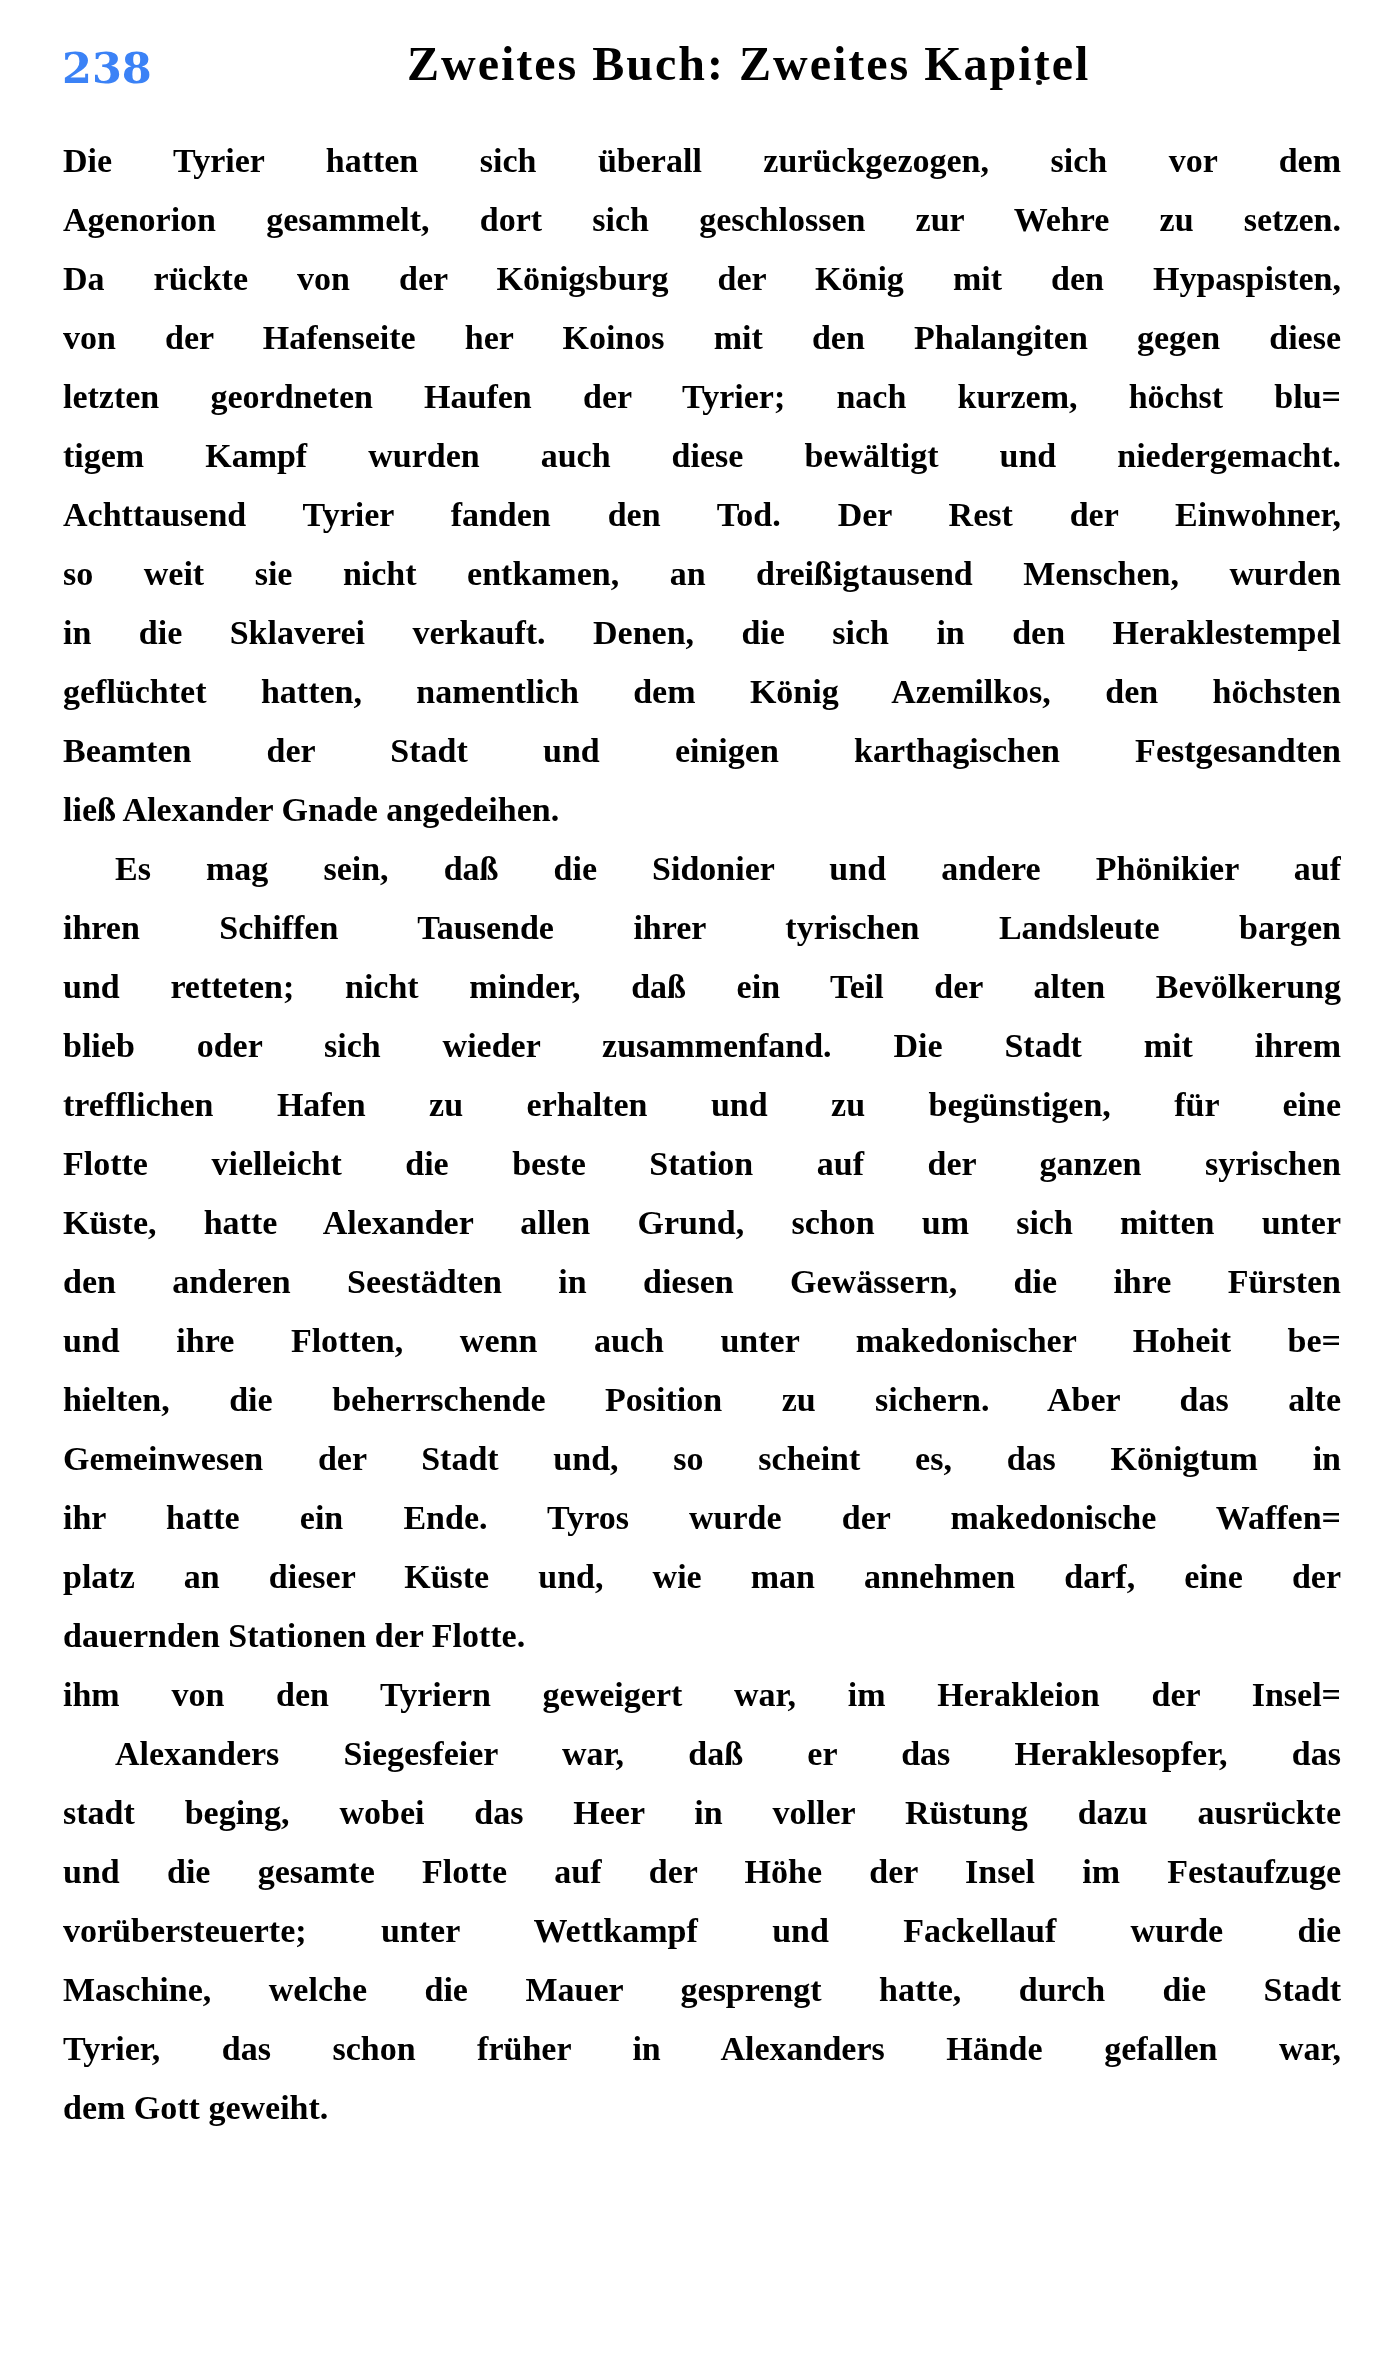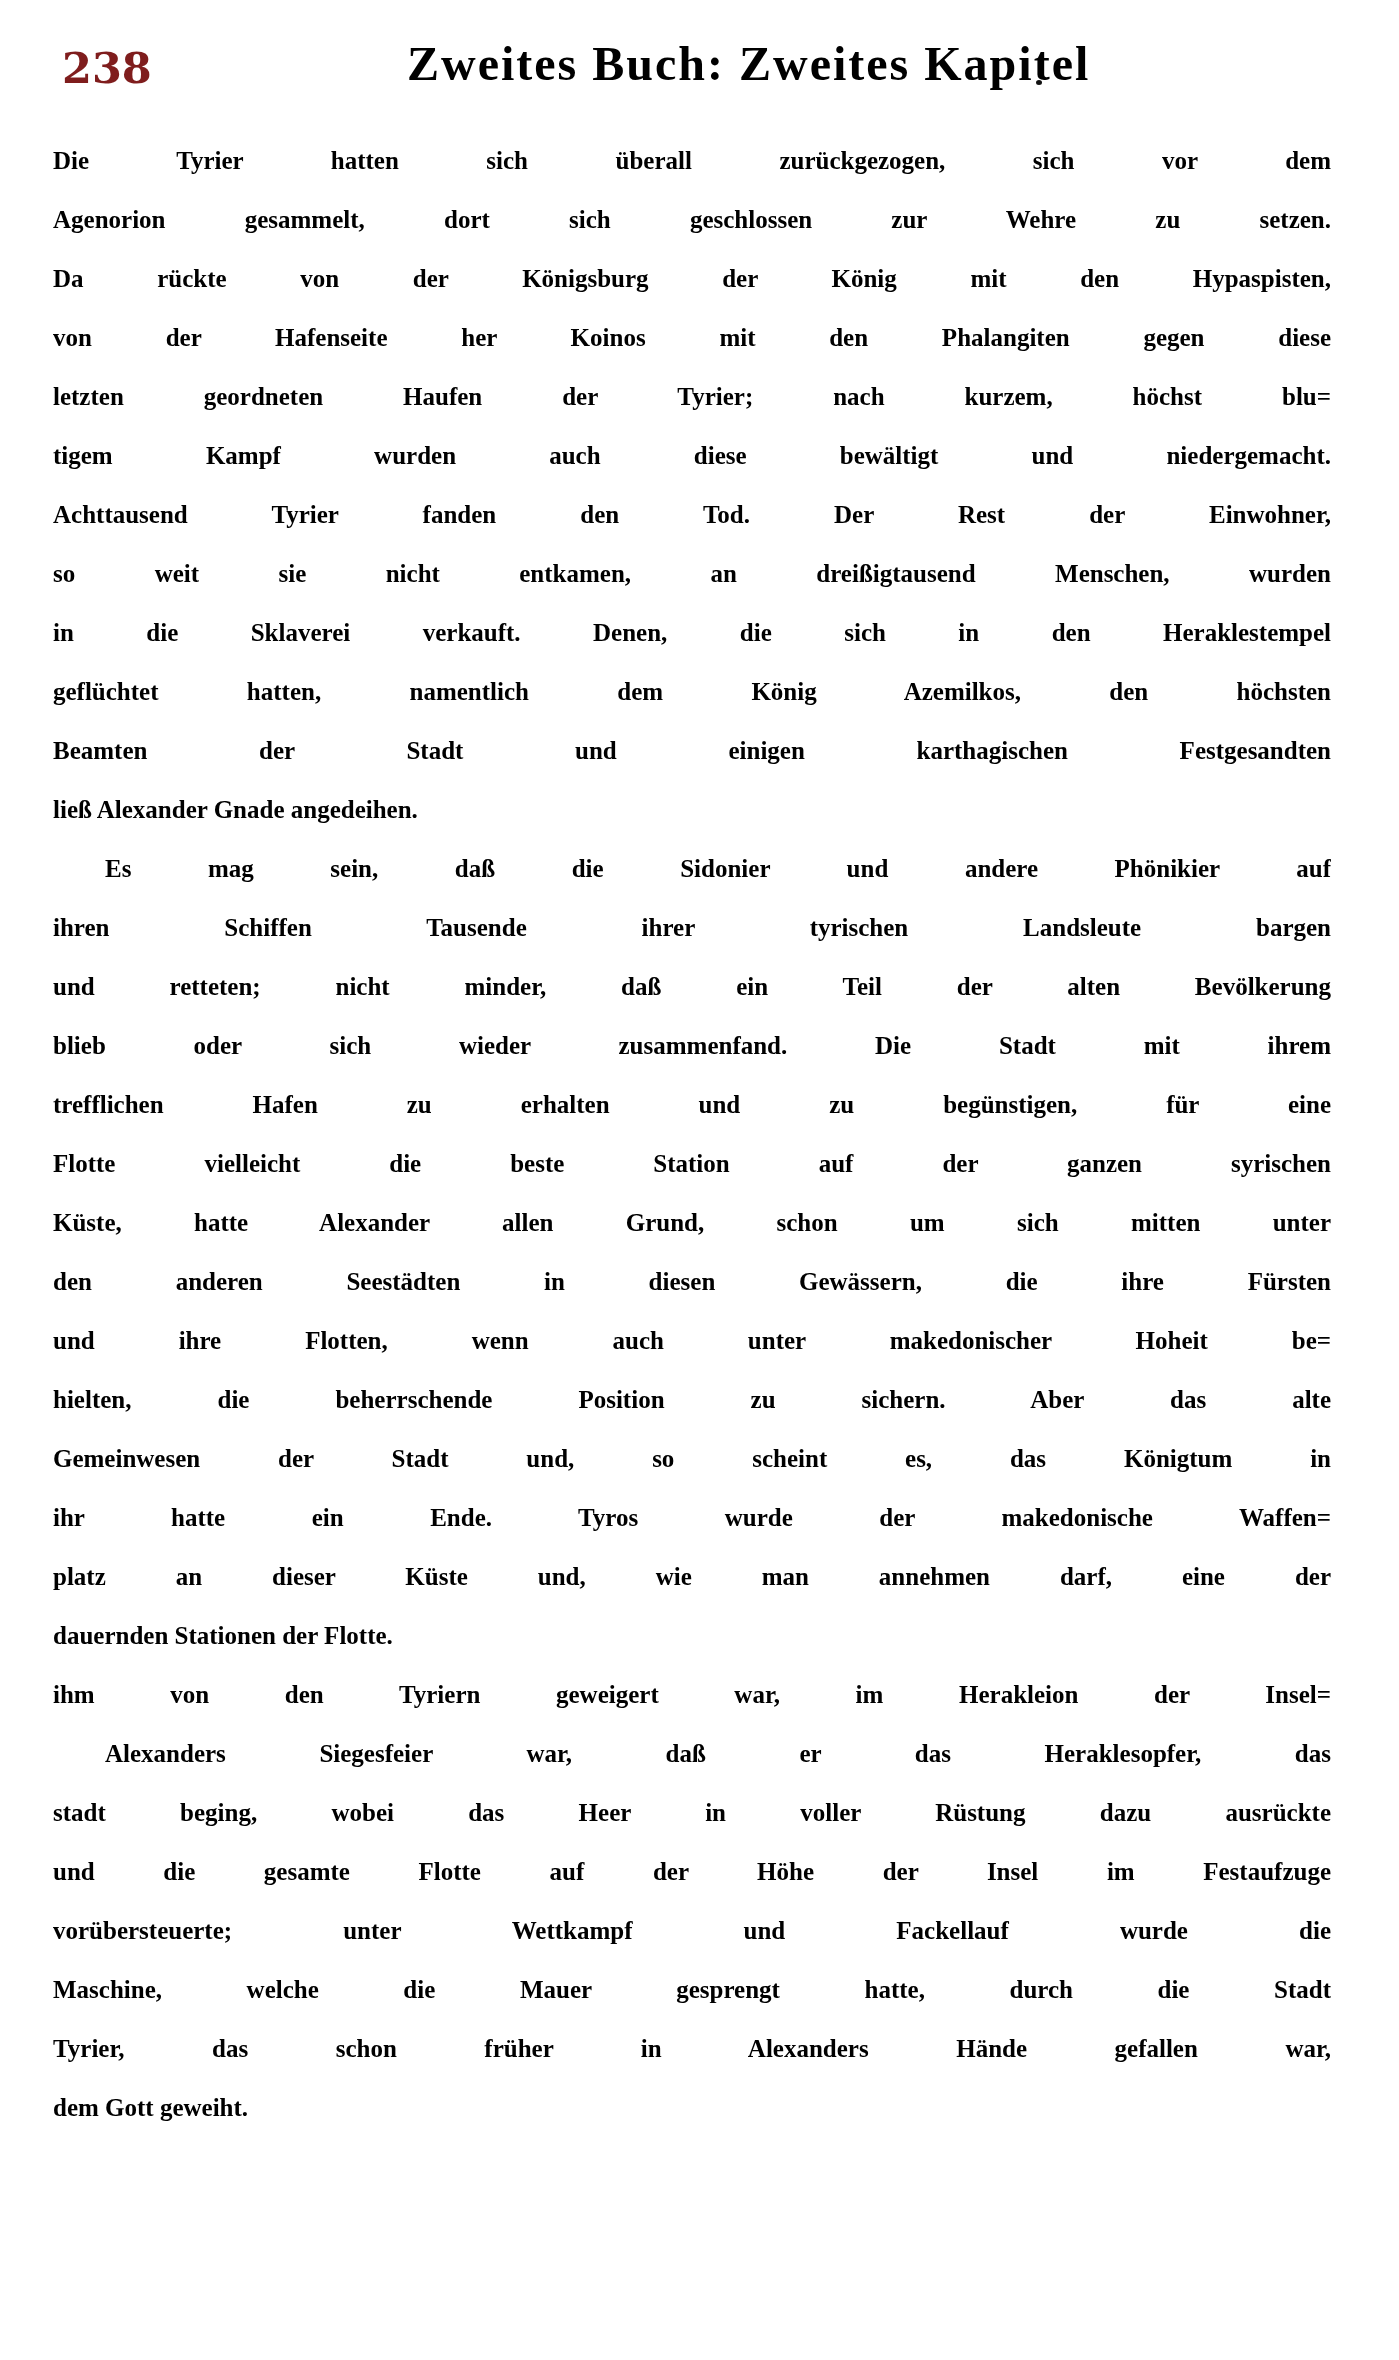--- a/index.html
+++ b/index.html
@@ -14,21 +14,21 @@
     background: #ffffff;
     color: #000000;
   }
   .pagenum {
     position: absolute;
     left: 62px; top: 44px;
     font-family: "DejaVu Serif", serif;
     font-weight: 700;
     font-size: 43px;
     line-height: 48px;
-    color: #7f1d1d;
+    color: #3b82f6;
   }
   .runhead {
     position: absolute;
     left: 407px; top: 42px;
     font-family: "Liberation Serif", serif;
     font-weight: 700;
     font-size: 48px;
     line-height: 44px;
     letter-spacing: 2px;
     color: #000000;
@@ -36,25 +36,25 @@
   }
   .inkdot {
     position: absolute;
     left: 1036px; top: 80px;
     width: 6px; height: 5px;
     background: #111111;
     border-radius: 50%;
   }
   .textblock {
     position: absolute;
-    left: 53px; top: 131px;
+    left: 63px; top: 131px;
     width: 1278px;
     font-family: "Liberation Serif", serif;
     font-weight: 700;
-    font-size: 25px;
+    font-size: 34px;
     color: #000000;
   }
   .ln {
     height: 59px;
     line-height: 59px;
     text-align: justify;
     text-align-last: justify;
     -moz-text-align-last: justify;
     overflow: hidden;
   }

